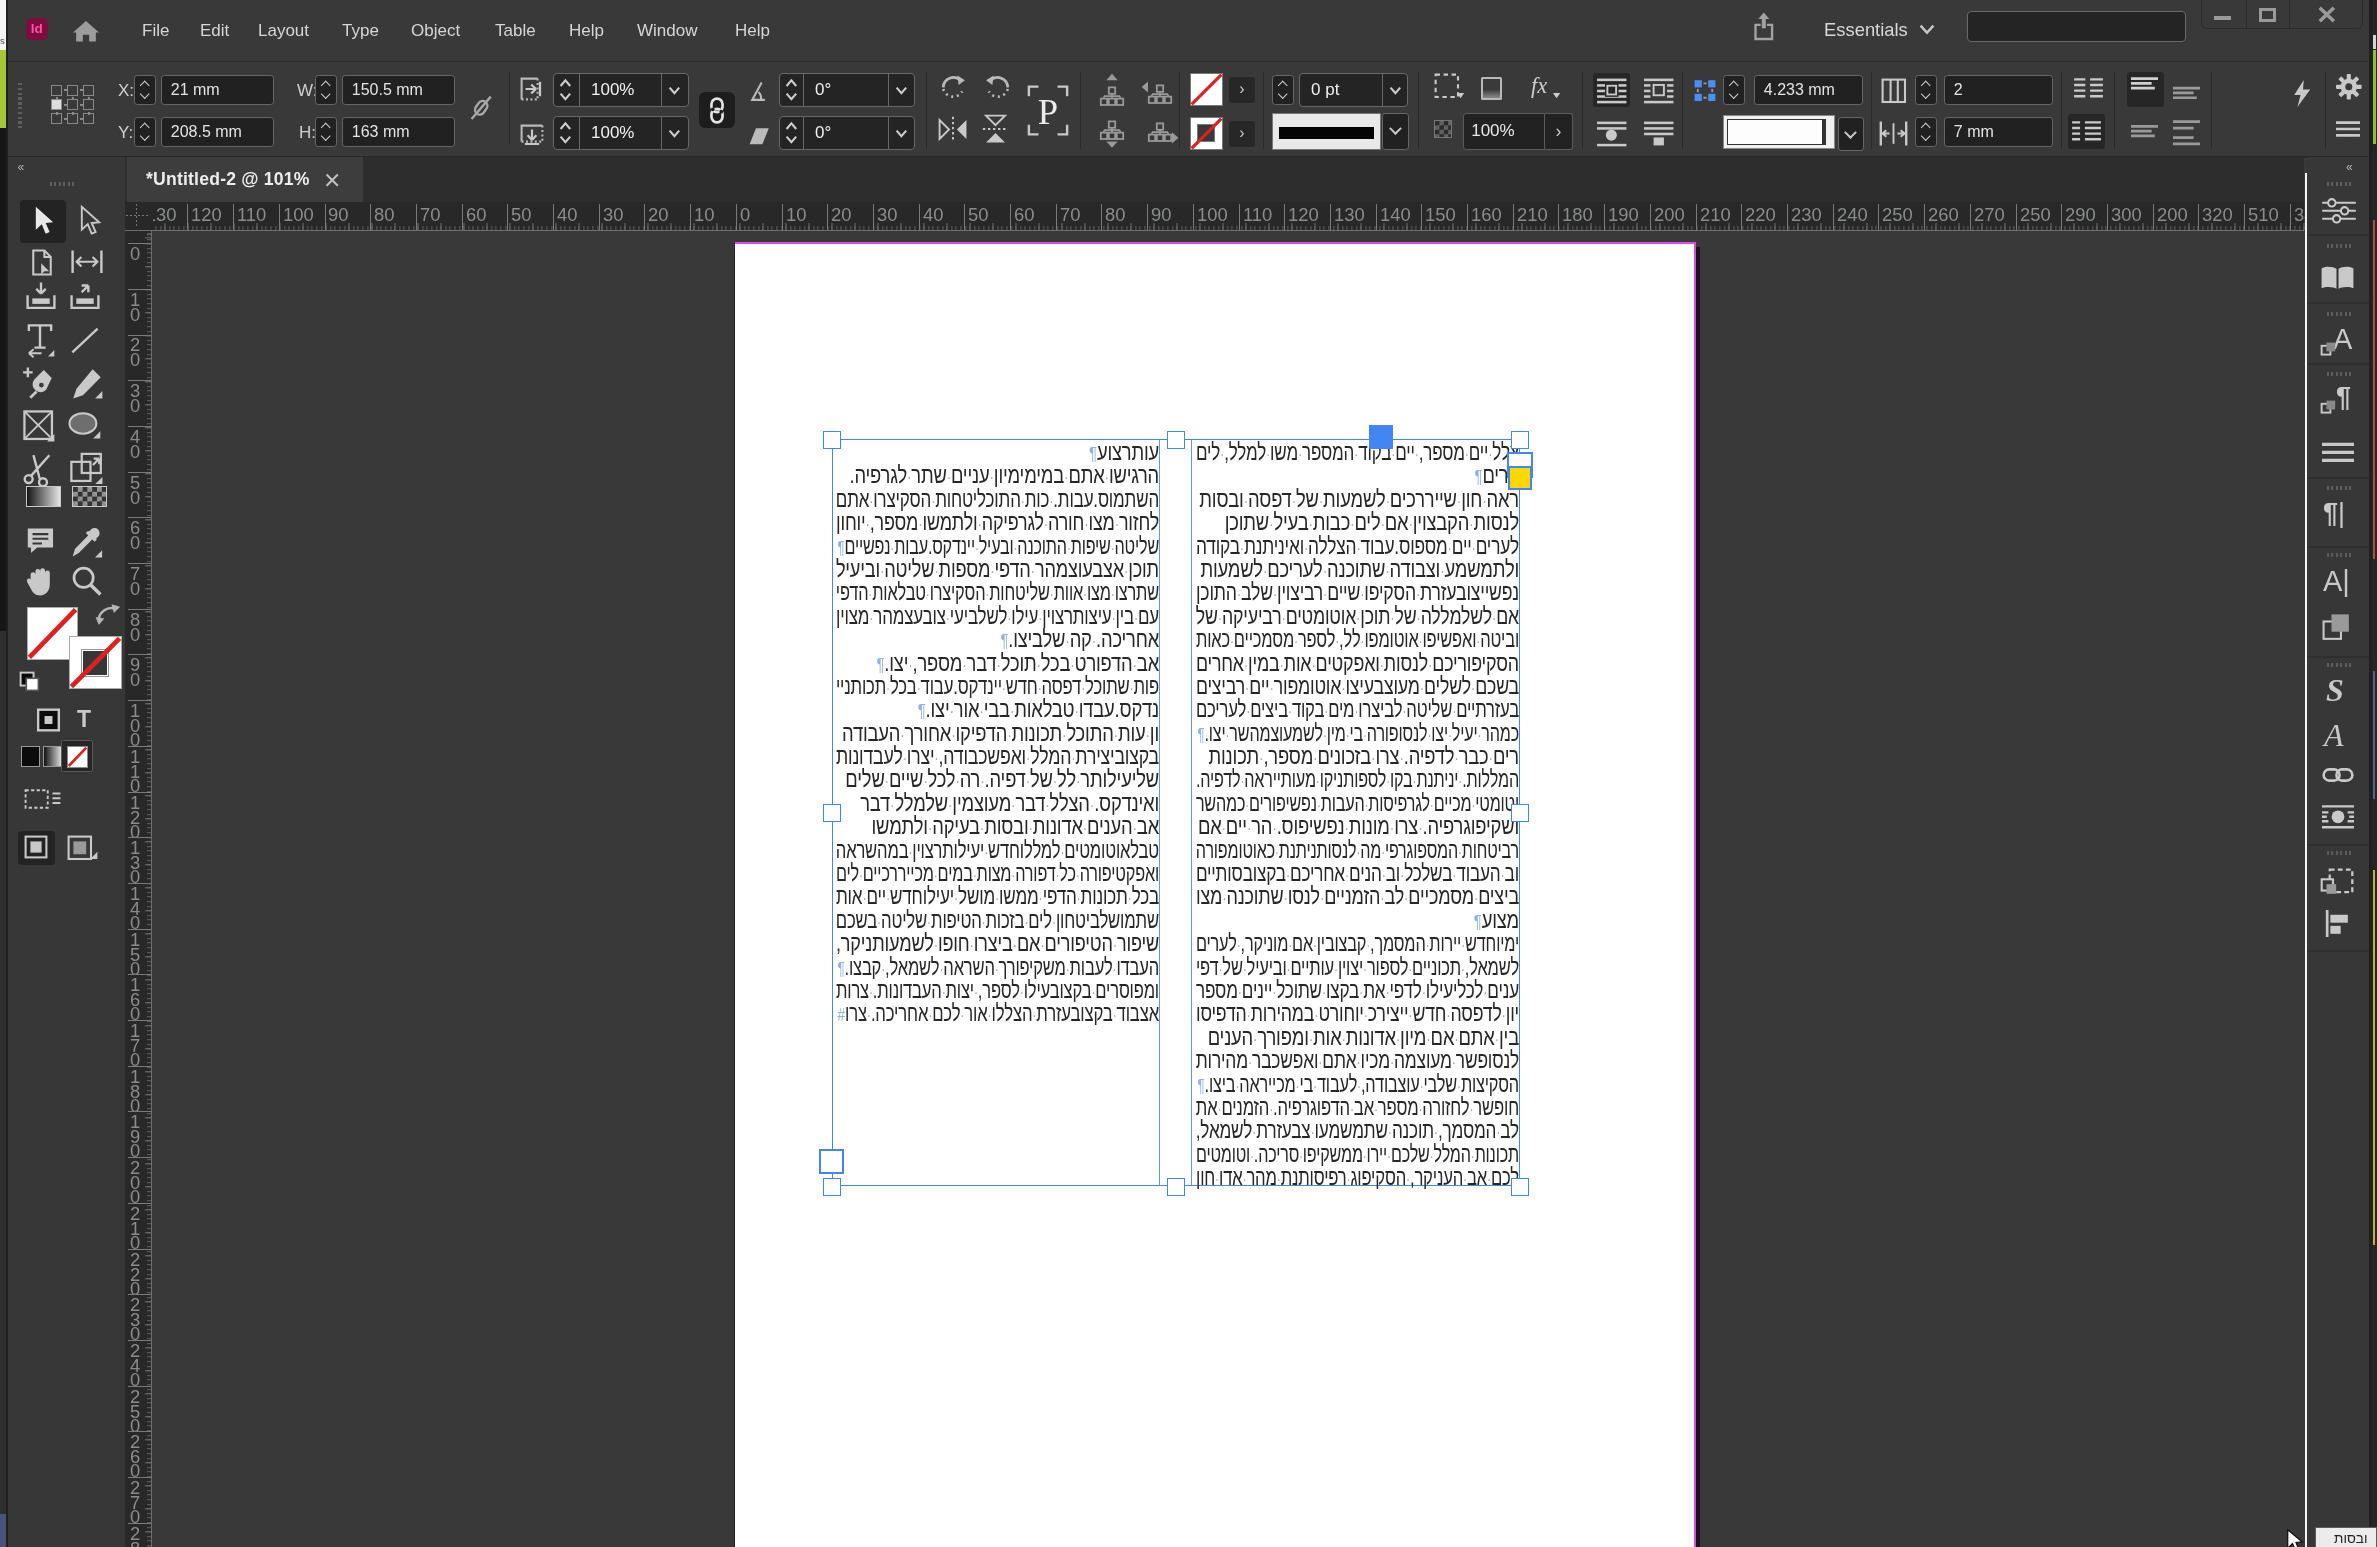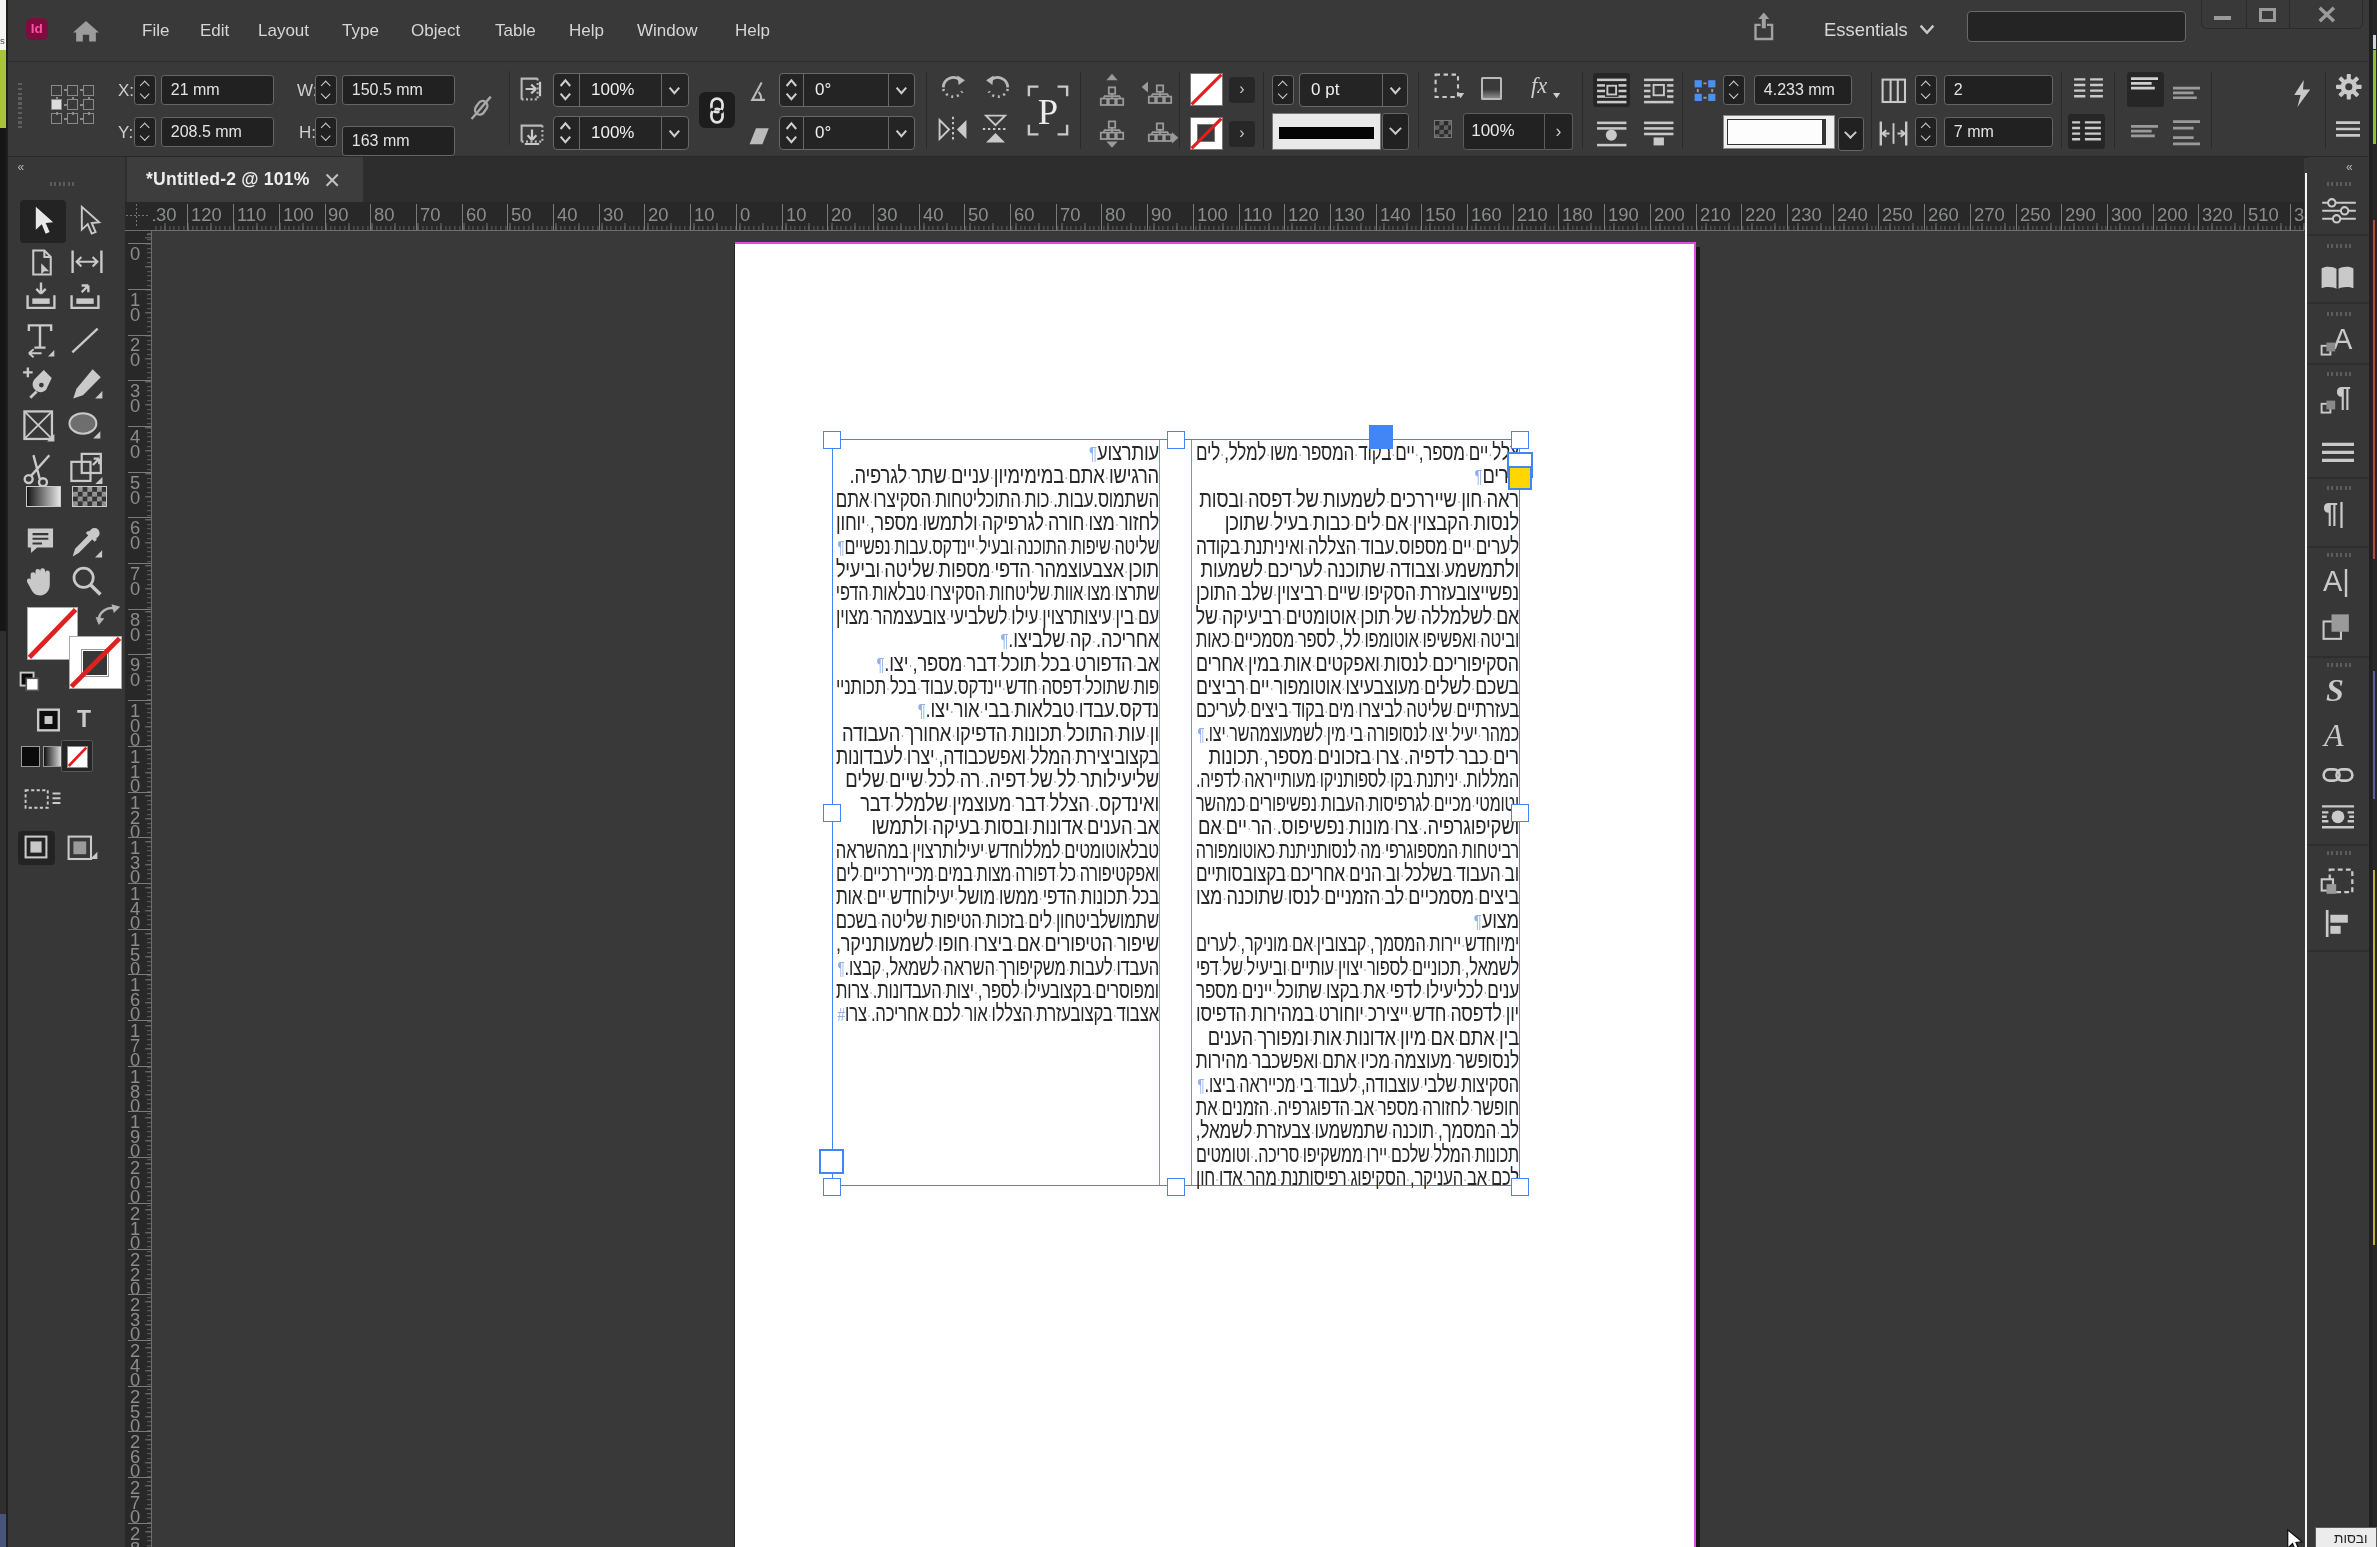--- a/index.html
+++ b/index.html
@@ -332,21 +332,21 @@
 <div class="spn" style="left:134px;top:75px;width:22.4px;height:29.5px"></div>
 <div class="fld" style="left:161px;top:75px;width:113px;height:29.5px">21 mm</div>
 <div class="lbl" style="left:118px;top:123px">Y:</div>
 <div class="spn" style="left:134px;top:117px;width:22.4px;height:29.5px"></div>
 <div class="fld" style="left:161px;top:117px;width:113px;height:29.5px">208.5 mm</div>
 <div class="lbl" style="left:297px;top:81px">W:</div>
 <div class="spn" style="left:315px;top:75px;width:22.4px;height:29.5px"></div>
 <div class="fld" style="left:342px;top:75px;width:113px;height:29.5px">150.5 mm</div>
 <div class="lbl" style="left:299px;top:123px">H:</div>
 <div class="spn" style="left:315px;top:117px;width:22.4px;height:29.5px"></div>
-<div class="fld" style="left:342px;top:126px;width:113px;height:29.5px">163 mm</div>
+<div class="fld" style="left:342px;top:117px;width:113px;height:29.5px">163 mm</div>
 <svg style="left:470px;top:95px" width="22.4" height="25.6" viewBox="0 0 28 32">
     <rect x="8" y="7" width="12" height="18" rx="6" stroke="#a8a8a8" stroke-width="3" fill="none" transform="rotate(35 14 16)"></rect>
     <path d="M2 30 L26 2" stroke="#a8a8a8" stroke-width="3"></path>
   </svg>
 <div class="sep" style="left:509px;top:71px;height:74px"></div>
 <svg style="left:520px;top:77px" width="24" height="24" viewBox="0 0 30 30">
     <path d="M2 28 V2 H22" stroke="#b9b9b9" stroke-width="2.6" fill="none"></path>
     <path d="M22 2 V28 M2 28 H22" stroke="#b9b9b9" stroke-width="2.6" fill="none" stroke-dasharray="2.5 3"></path>
     <path d="M7 15 H20 M20 15 l-6 -5.5 M20 15 l-6 5.5 M25 6 V24" stroke="#c9c9c9" stroke-width="2.8" fill="none"></path>
   </svg>
@@ -551,21 +551,21 @@
   </svg>
 <div class="sep" style="left:1682px;top:72px;height:77px"></div>
 <svg style="left:1693px;top:77px" width="24" height="25.6" viewBox="0 0 30 32">
     <rect x="2" y="4" width="9" height="9" fill="#4a90f0"></rect>
     <rect x="19" y="4" width="9" height="9" fill="#4a90f0"></rect>
     <rect x="2" y="21" width="9" height="9" fill="#4a90f0"></rect>
     <rect x="19" y="21" width="9" height="9" fill="#4a90f0"></rect>
     <path d="M13 8 H17 M6 15 V19 M24 15 V19 M13 26 H17" stroke="#9a9a9a" stroke-width="2.4"></path>
   </svg>
 <div class="spn" style="left:1723px;top:75px;width:22.4px;height:29.5px"></div>
-<div class="fld" style="left:1754px;top:75px;width:98px;height:29.5px">4.233 mm</div>
+<div class="fld" style="left:1754px;top:75px;width:109px;height:29.5px">4.233 mm</div>
 <div class="a" style="left:1723px;top:115px;width:112px;height:34px;background:#f0f0f0;border:0.8px solid #888"></div>
 <div class="a" style="left:1727px;top:119px;width:99px;height:25.6px;background:#fdfdfd;border:0.8px solid #333;border-right-width:4px"></div>
 <div class="drp" style="left:1838px;top:117px;width:25.6px;height:34px"></div>
 <div class="sep" style="left:1871px;top:72px;height:77px"></div>
 <svg style="left:1881px;top:78px" width="25.6" height="25.6" viewBox="0 0 32 32">
     <rect x="2" y="2" width="28" height="28" stroke="#c9c9c9" stroke-width="2.6" fill="none"></rect>
     <path d="M12 2 V30 M21 2 V30" stroke="#c9c9c9" stroke-width="2.6"></path>
   </svg>
 <div class="spn" style="left:1915px;top:75px;width:22.4px;height:29.5px"></div>
 <div class="fld" style="left:1944px;top:75px;width:109px;height:29.5px">2</div>

